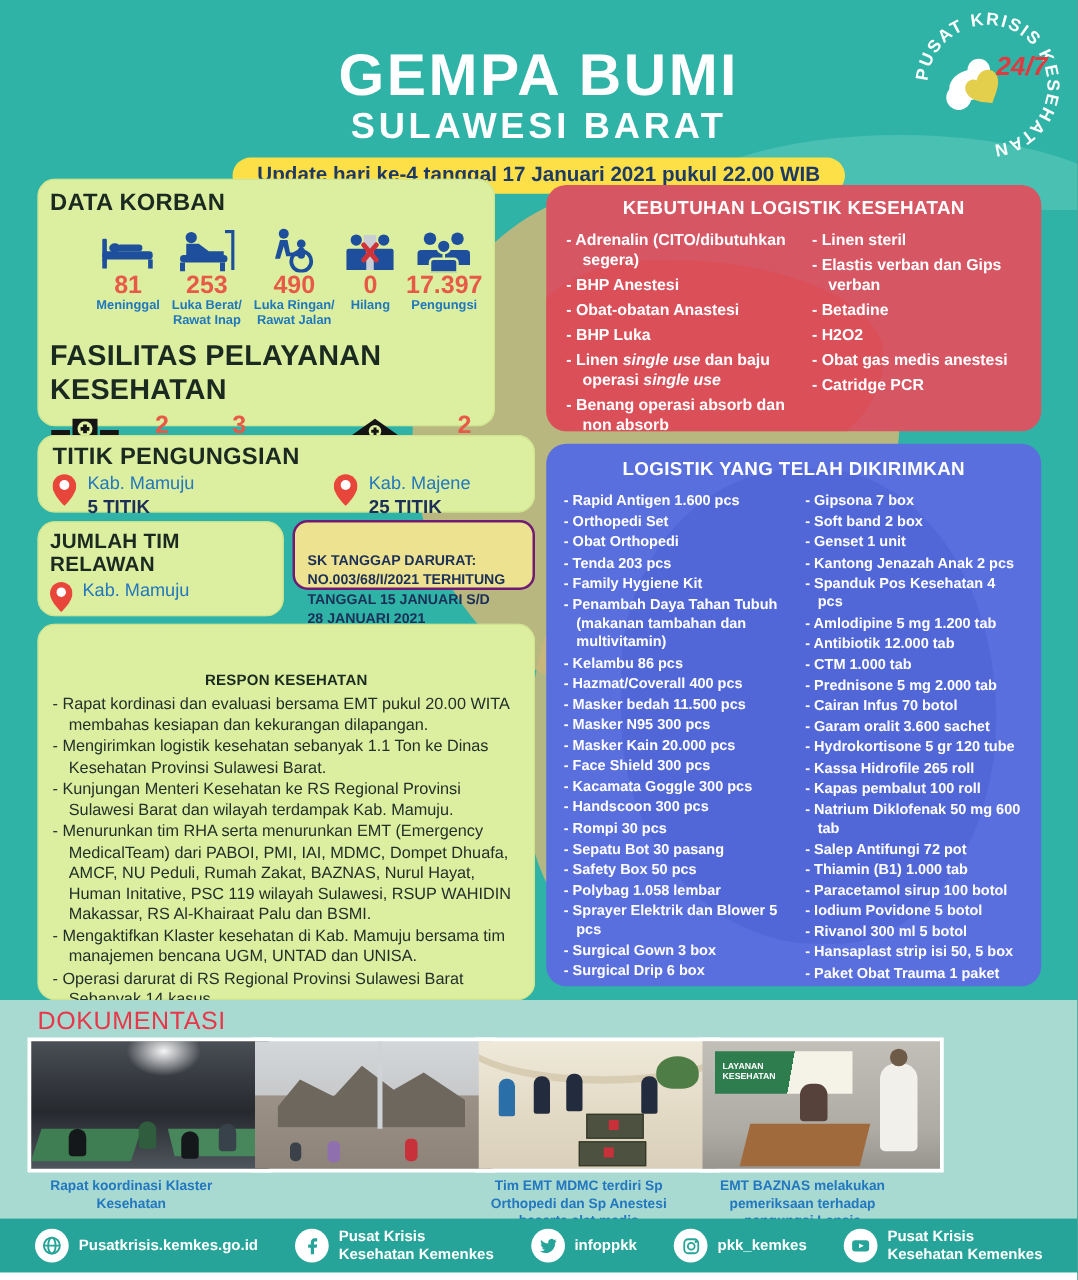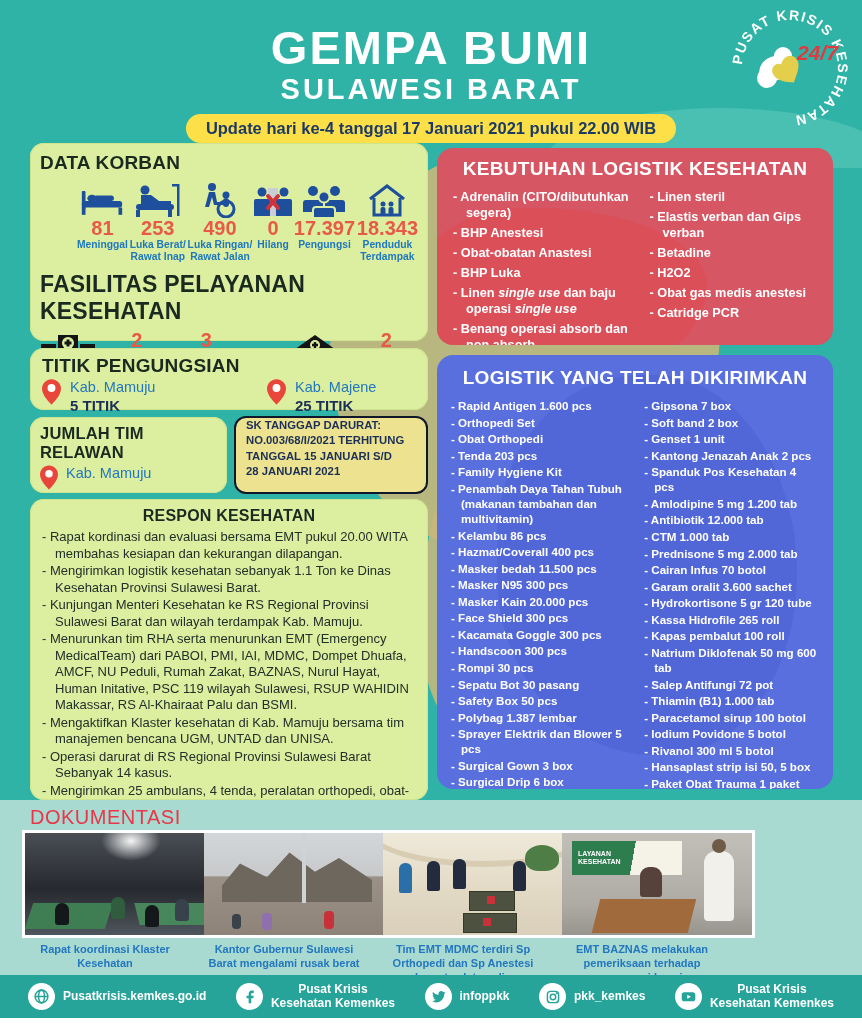--- a/index.html
+++ b/index.html
@@ -19,38 +19,38 @@
     left: 420px; top: 430px; width: 160px; height: 330px;
     background: #c9b77c; opacity: .85;
     border-radius: 50% 50% 45% 55% / 60% 40% 60% 40%;
   }
   .blob-wave {
     left: 540px; top: 108px; width: 360px; height: 60px;
     background: #49c0b2; border-radius: 50% 50% 0 0 / 100% 100% 0 0;
   }
   
   .header { position: absolute; left: 0; top: 0; width: 100%; z-index: 2; text-align: center; color: #fff; }
-  .header-title { margin-top: 20px; font-size: 47px; font-weight: 800; letter-spacing: 2px; }
+  .header-title { margin-top: 32px; font-size: 47px; font-weight: 800; letter-spacing: 2px; }
   .header-sub { font-size: 29px; font-weight: 800; letter-spacing: 3px; margin-top: -2px; }
   .pill {
     display: inline-block; margin-top: 8px; background: #fde047; color: #1d3a66;
     font-weight: 700; font-size: 16.5px; padding: 5px 20px; border-radius: 20px;
   }
   .logo { position: absolute; right: 6px; top: 2px; width: 132px; height: 132px; z-index: 3; }
   
   .panel { position: absolute; z-index: 2; border-radius: 14px; }
   .panel-green { background: #dcee9f; box-shadow: inset 0 0 0 1px #cfe48e; }
-  .p-datakorban { left: 30px; top: 143px; width: 398px; height: 198px; padding: 9px 10px; }
+  .p-datakorban { left: 30px; top: 143px; width: 366px; height: 198px; padding: 9px 10px; }
   .p-titik      { left: 30px; top: 348px; width: 398px; height: 62px;  padding: 7px 12px; }
   .p-relawan    { left: 30px; top: 417px; width: 197px; height: 76px;  padding: 7px 10px; }
   .p-respon     { left: 30px; top: 499px; width: 398px; height: 301px; padding: 8px 12px; }
   .p-sk {
-    left: 234px; top: 416px; width: 194px; height: 78px;
-    background: #ece28f; border: 2px solid #0f172a; border-radius: 12px;
-    padding: 0 10px; color: #1c2f57; font-weight: 800; font-size: 11.3px;
+    left: 234px; top: 416px; width: 194px; height: 56px;
+    background: #ece28f; border: 2px solid #701a75; border-radius: 12px;
+    padding: 24px 10px; color: #1c2f57; font-weight: 800; font-size: 11.3px;
     line-height: 1.35; white-space: pre-line;
   }
   .p-red  { left: 437px; top: 148px; width: 396px; height: 197px; background: #d65663; border-radius: 16px; padding: 10px 16px; overflow: hidden; }
   .p-red::before { content: ""; position: absolute; left: -30px; top: 60px; width: 300px; height: 180px; background: #e04b52; opacity: .55; border-radius: 40% 60% 55% 45% / 55% 45% 60% 40%; }
   .p-blue { left: 437px; top: 355px; width: 396px; height: 434px; background: #5a6fde; border-radius: 16px; padding: 12px 14px; overflow: hidden; }
   .p-blue::before { content: ""; position: absolute; left: 60px; top: 20px; width: 300px; height: 380px; background: #4a5fd0; opacity: .5; border-radius: 50% 50% 45% 55% / 45% 55% 50% 50%; }
   .sec-heading { font-size: 19px; font-weight: 800; color: #1b2a20; letter-spacing: .2px; }
   
   .stats-row { display: flex; justify-content: space-between; margin-top: 4px; margin-left: 37px; }
   .stat { text-align: center; }
@@ -63,29 +63,29 @@
   
   .titik-row { display: flex; margin-top: 2px; }
   .loc { display: flex; gap: 9px; width: 50%; align-items: flex-start; }
   .loc:last-child { padding-left: 38px; }
   .loc-name { color: #2277be; font-size: 14.5px; font-weight: 400; }
   .loc-value { color: #1c2f57; font-size: 15px; font-weight: 800; margin-top: 2px; }
   .relawan-heading { font-size: 16.5px; }
   .relawan-body { display: flex; gap: 8px; margin-top: 3px; }
   .relawan-value { color: #1c2f57; font-size: 14.5px; font-weight: 800; margin-top: 12px; margin-left: 2px; }
   
-  .respon-heading { text-align: center; font-size: 16px; }
+  .respon-heading { text-align: center; font-size: 12px; margin-top: 30px; }
   .respon-list { list-style: none; margin-top: 4px; }
   .respon-list li {
     color: #22302a; font-size: 13px; font-weight: 500; line-height: 1.27;
     padding-left: 13px; text-indent: -13px; margin-bottom: 1px;
   }
   .respon-list li::before { content: "- "; }
   
-  .box-heading { text-align: center; color: #fff; font-size: 19px; font-weight: 800; letter-spacing: .3px; position: relative; }
+  .box-heading { text-align: center; color: #fff; font-size: 15px; font-weight: 800; letter-spacing: .3px; position: relative; }
   .cols { display: flex; position: relative; margin-top: 9px; }
   .col { list-style: none; }
   .needs .col1 { width: 54%; } .needs .col2 { width: 46%; }
   .needs li { color: #fff; font-size: 12.7px; font-weight: 700; line-height: 1.26; padding-left: 13px; text-indent: -13px; margin-bottom: 4px; }
   .needs li::before { content: "-  "; }
   .sent .col1 { width: 52.5%; } .sent .col2 { width: 47.5%; }
   .sent li { color: #fff; font-size: 11.6px; font-weight: 700; line-height: 1.3; padding-left: 10px; text-indent: -10px; margin-bottom: 1.5px; }
   .sent li::before { content: "- "; }
   
   .bottom-band { position: absolute; left: 0; top: 800px; width: 100%; height: 175px; background: #a9dad2; z-index: 2; }
@@ -116,21 +116,21 @@
   .scene-clinic { background: linear-gradient(#c2beb8, #aeaaa4 70%, #98948e); }
   .scene-clinic .banner { position: absolute; left: 10px; top: 8px; width: 110px; height: 34px; background: linear-gradient(100deg, #2e7d4f 55%, #f5f2e8 55%); display: flex; align-items: center; padding-left: 6px; }
   .scene-clinic .banner span { color: #fff; font-size: 7px; font-weight: 800; line-height: 1.15; white-space: pre-line; }
   .scene-clinic .table { position: absolute; left: 34px; bottom: 2px; width: 96px; height: 34px; background: #a06a3c; transform: skewX(-14deg); }
   .scene-clinic .medic { position: absolute; right: 18px; top: 18px; width: 30px; height: 70px; background: #f2f0ea; border-radius: 12px 12px 4px 4px; }
   .scene-clinic .medic::before { content: ""; position: absolute; left: 8px; top: -12px; width: 14px; height: 14px; border-radius: 50%; background: #6d5b48; }
   .scene-clinic .patient { position: absolute; left: 78px; top: 34px; width: 22px; height: 30px; background: #56423a; border-radius: 9px 9px 3px 3px; }
   
   .footer { position: absolute; left: 0; top: 975px; width: 100%; height: 43px; background: #27a499; z-index: 2; display: flex; align-items: center; padding: 0 28px; justify-content: space-between; }
   .white-strip { position: absolute; left: 0; top: 1018px; width: 100%; height: 6px; background: #fff; z-index: 2; }
-  .channel { display: flex; align-items: center; gap: 8px; text-align: center; }
+  .channel { display: flex; align-items: center; gap: 8px; }
   .channel-icon { width: 27px; height: 27px; border-radius: 50%; background: #fff; display: flex; align-items: center; justify-content: center; flex: none; }
   .channel-label { color: #fff; font-size: 12px; font-weight: 700; line-height: 1.15; white-space: pre-line; }
 </style>
 </head>
 <body>
 
 <div class="canvas">
 
   <div class="blob blob-wave"></div>
   <div class="blob blob-khaki"></div>
@@ -238,39 +238,20 @@
                 <circle cx="33" cy="7" r="5"></circle>
                 <path d="M4 16 h14 a3 3 0 0 1 3 3 v9 H1 v-9 a3 3 0 0 1 3 -3z"></path>
                 <path d="M26 16 h14 a3 3 0 0 1 3 3 v9 H23 v-9 a3 3 0 0 1 3 -3z"></path>
                 <circle cx="22" cy="13" r="5.5" stroke="#dcee9f" stroke-width="2"></circle>
                 <path d="M14 23 h16 a3 3 0 0 1 3 3 v8 H11 v-8 a3 3 0 0 1 3 -3z" stroke="#dcee9f" stroke-width="2"></path>
               </g>
             </svg>
           </div>
         <div class="stat-value">17.397</div>
         <div class="stat-label">Pengungsi</div>
-      </div>
-      <div class="stat">
-        <div class="icon-wrap">
-            <svg width="40" height="36" viewBox="0 0 40 36">
-              <g fill="none" stroke="#1d4f9c" stroke-width="3">
-                <path d="M3 17 L20 4 L37 17"></path>
-                <path d="M7 16 v17 h26 v-17"></path>
-              </g>
-              <g fill="#1d4f9c">
-                <circle cx="16" cy="22" r="2.5"></circle>
-                <rect x="13.5" y="25" width="5" height="8" rx="2"></rect>
-                <circle cx="24" cy="22" r="2.5"></circle>
-                <rect x="21.5" y="25" width="5" height="8" rx="2"></rect>
-              </g>
-            </svg>
-          </div>
-        <div class="stat-value">18.343</div>
-        <div class="stat-label">Penduduk
-Terdampak</div>
       </div>
     </div>
 
     <div class="sec-heading fas-heading">FASILITAS PELAYANAN KESEHATAN</div>
     <div class="fas-row">
       <div class="icon-wrap">
           <svg width="56" height="46" viewBox="0 0 56 46">
             <g fill="#141414">
               <rect x="1" y="14" width="15" height="32"></rect>
               <rect x="40" y="14" width="15" height="32"></rect>
@@ -426,21 +407,21 @@
           <li>Hazmat/Coverall 400 pcs</li>
           <li>Masker bedah 11.500 pcs</li>
           <li>Masker N95 300 pcs</li>
           <li>Masker Kain 20.000 pcs</li>
           <li>Face Shield 300 pcs</li>
           <li>Kacamata Goggle 300 pcs</li>
           <li>Handscoon 300 pcs</li>
           <li>Rompi 30 pcs</li>
           <li>Sepatu Bot 30 pasang</li>
           <li>Safety Box 50 pcs</li>
-          <li>Polybag 1.387 lembar</li>
+          <li>Polybag 1.058 lembar</li>
           <li>Sprayer Elektrik dan Blower 5 pcs</li>
           <li>Surgical Gown 3 box</li>
           <li>Surgical Drip 6 box</li>
         </ul>
       <ul class="col col2">
 
       <li>Gipsona 7 box</li>
           <li>Soft band 2 box</li>
           <li>Genset 1 unit</li>
           <li>Kantong Jenazah Anak 2 pcs</li>
@@ -486,21 +467,20 @@
       <div class="photo-card">
         <div class="photo">
           <div class="photo-inner scene-rubble">
             <div class="wreck"></div>
               <div class="pole"></div>
             <div class="p1"></div>
               <div class="p2"></div>
               <div class="p3"></div>
           </div>
         </div>
-        <div class="caption">Kantor Gubernur Sulawesi Barat mengalami rusak berat</div>
       </div>
       <div class="photo-card">
         <div class="photo">
           <div class="photo-inner scene-airport">
             <div class="arch"></div>
               <div class="palm"></div>
             <div class="person" style="left:16px;top:30px;background:#2b6fa8"></div>
             <div class="person" style="left:44px;top:28px"></div>
             <div class="person" style="left:70px;top:26px"></div>
             <div class="person" style="left:130px;top:28px"></div>

